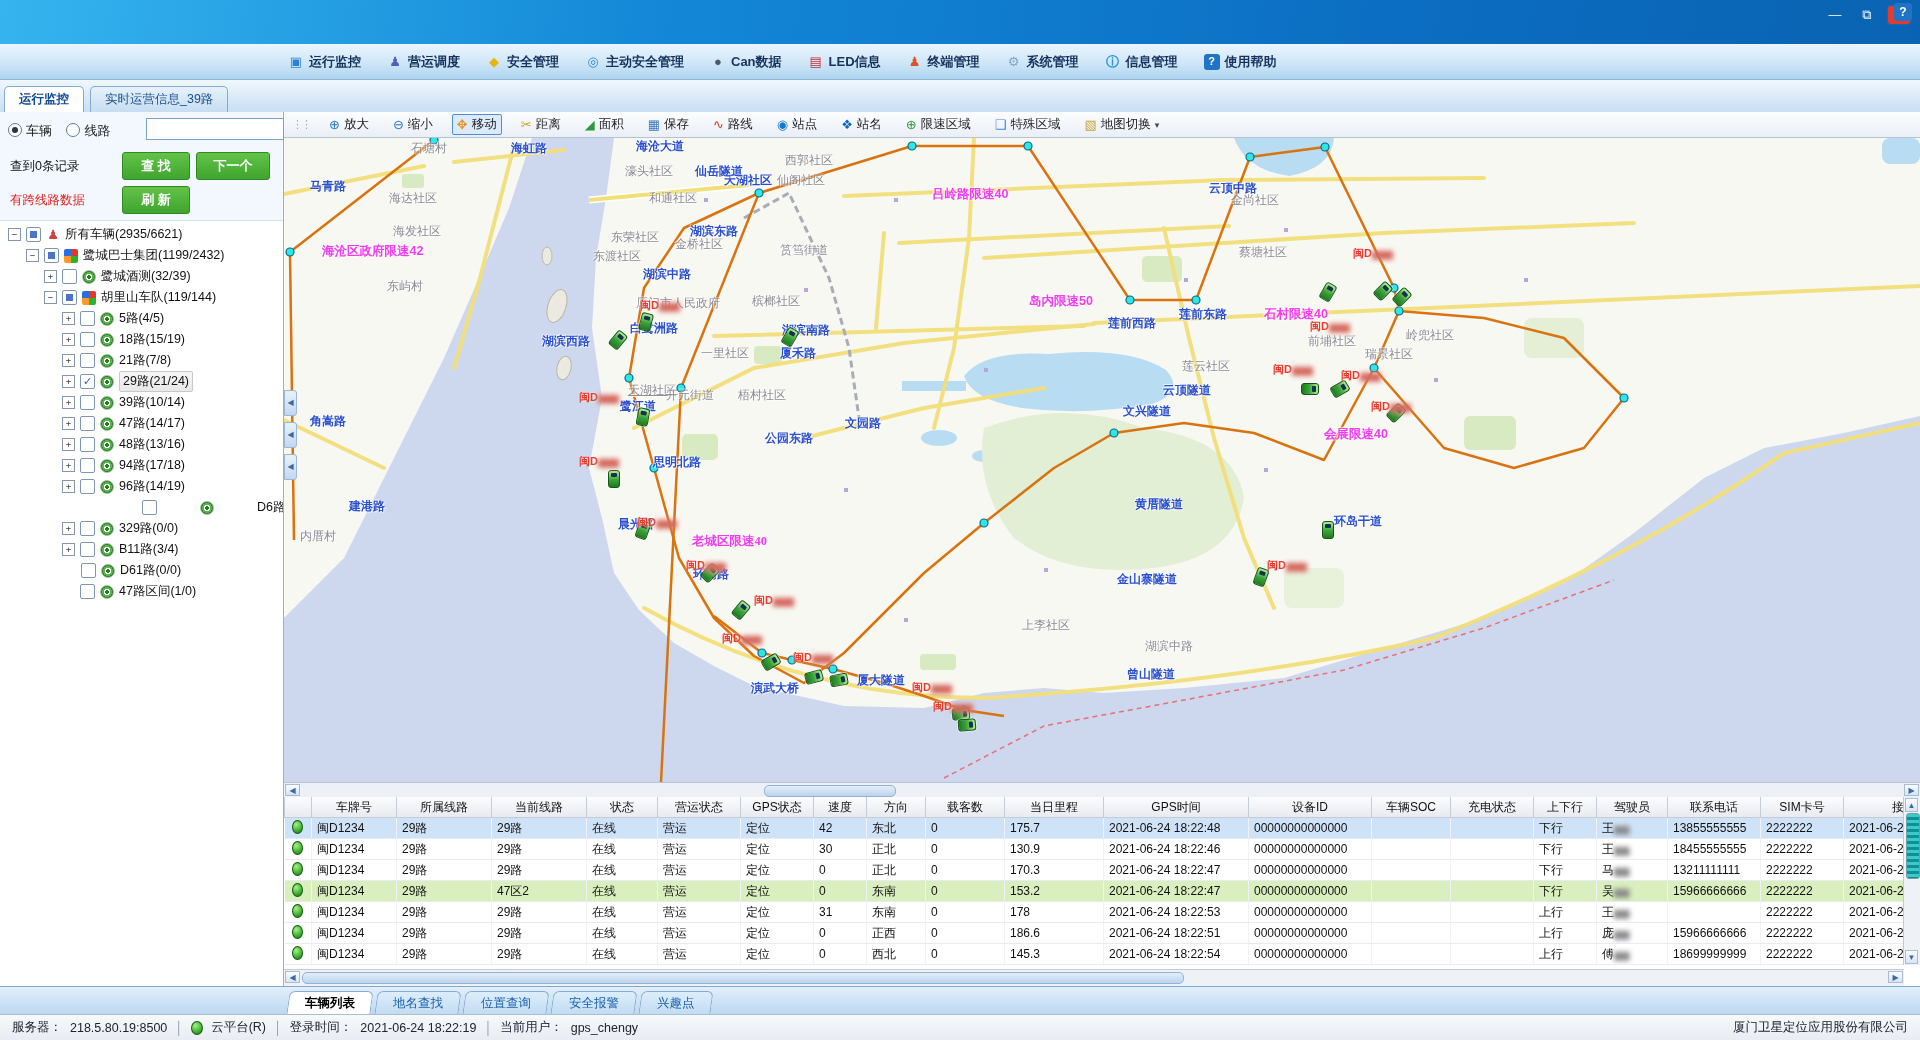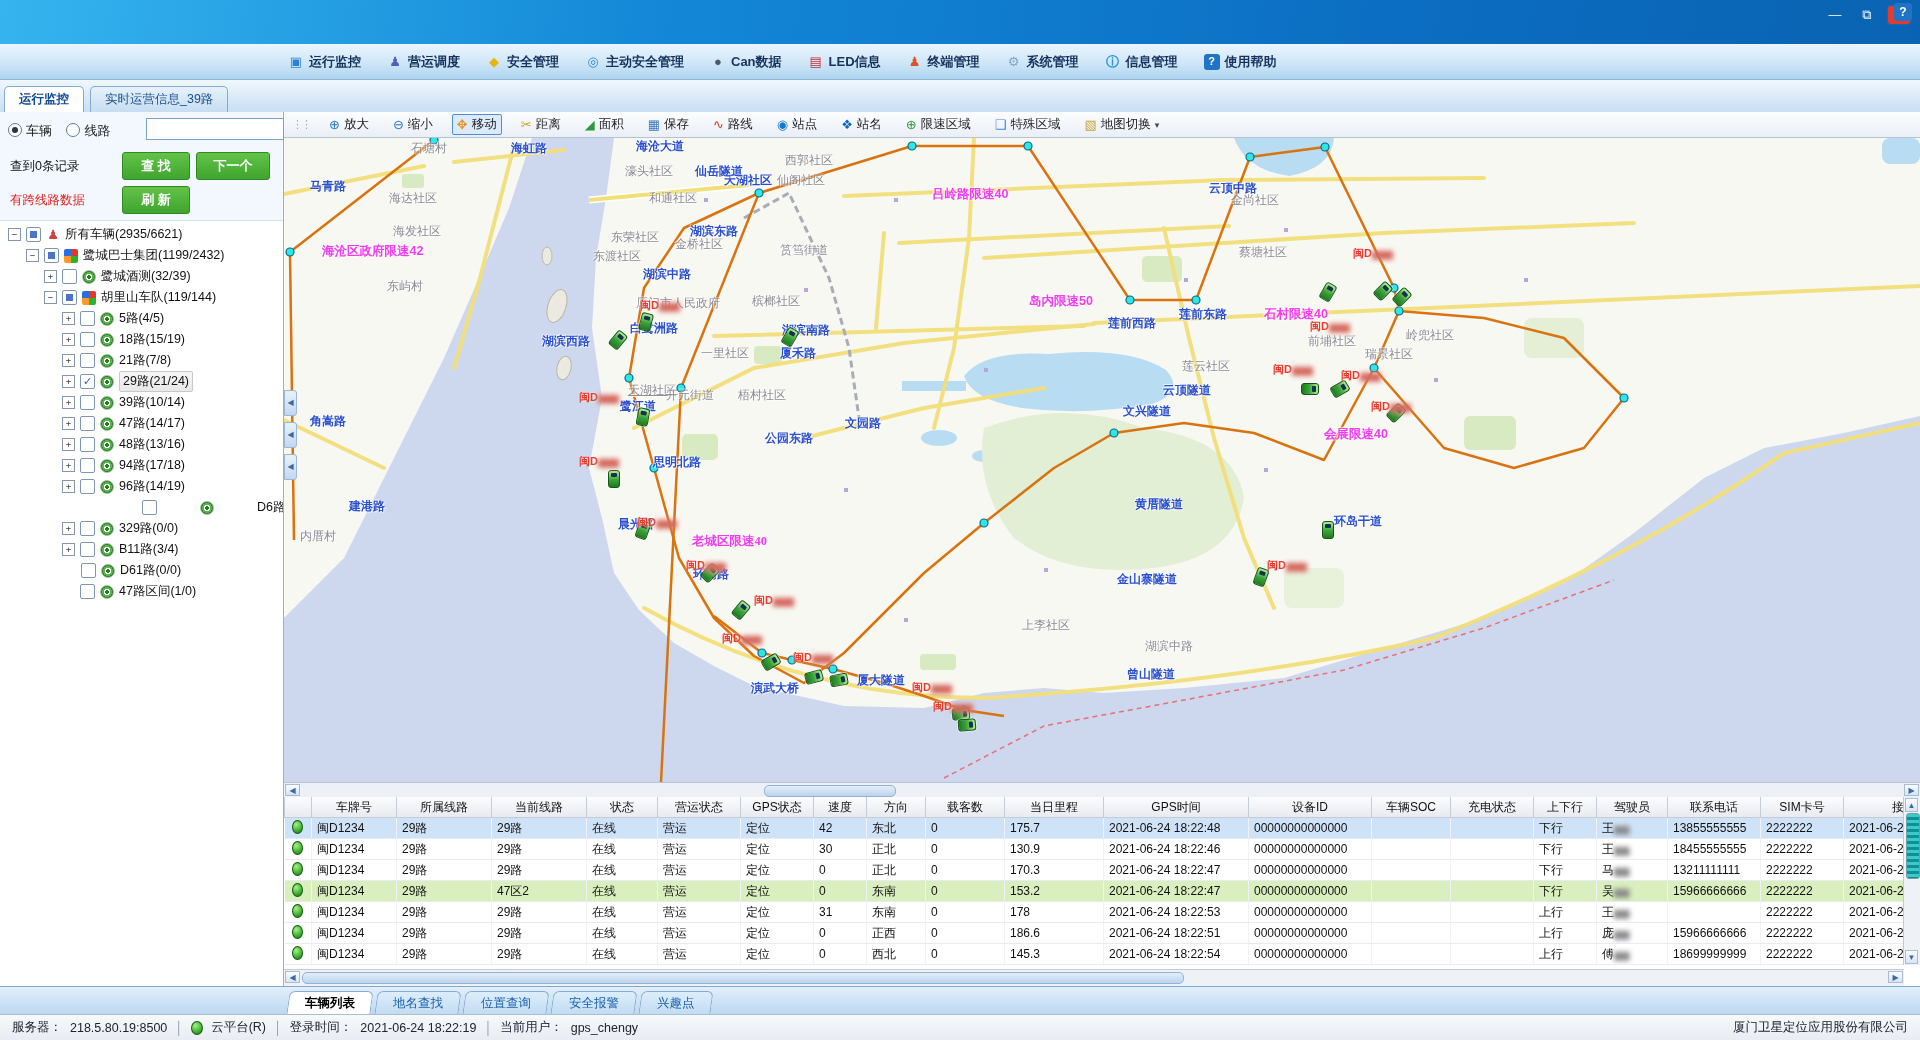--- a/index.html
+++ b/index.html
@@ -281,21 +281,21 @@
           <span class="cb unchecked"></span>
           <span class="ticon target"></span>
           <span class="tlabel">329路(0/0)</span>
         </div>
         <div class="trow" style="padding-left: 62px;">
           <span class="exp">+</span>
           <span class="cb unchecked"></span>
           <span class="ticon target"></span>
           <span class="tlabel">B11路(3/4)</span>
         </div>
-        <div class="trow" style="padding-left: 35px; margin-left: 28px;">
+        <div class="trow" style="padding-left: 63px;">
           <span class="exp none"></span>
           <span class="cb unchecked"></span>
           <span class="ticon target"></span>
           <span class="tlabel">D61路(0/0)</span>
         </div>
         <div class="trow" style="padding-left: 62px;">
           <span class="exp none"></span>
           <span class="cb unchecked"></span>
           <span class="ticon target"></span>
           <span class="tlabel">47路区间(1/0)</span>

